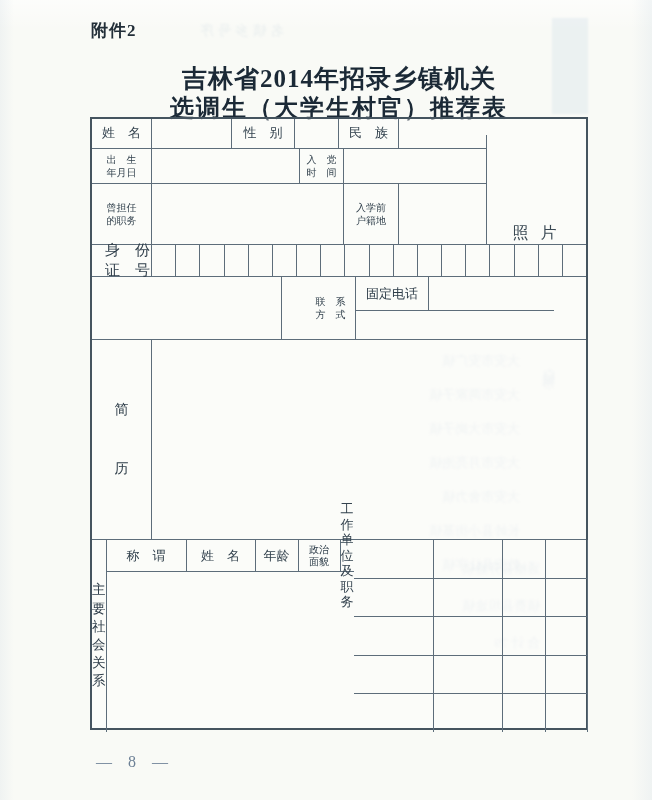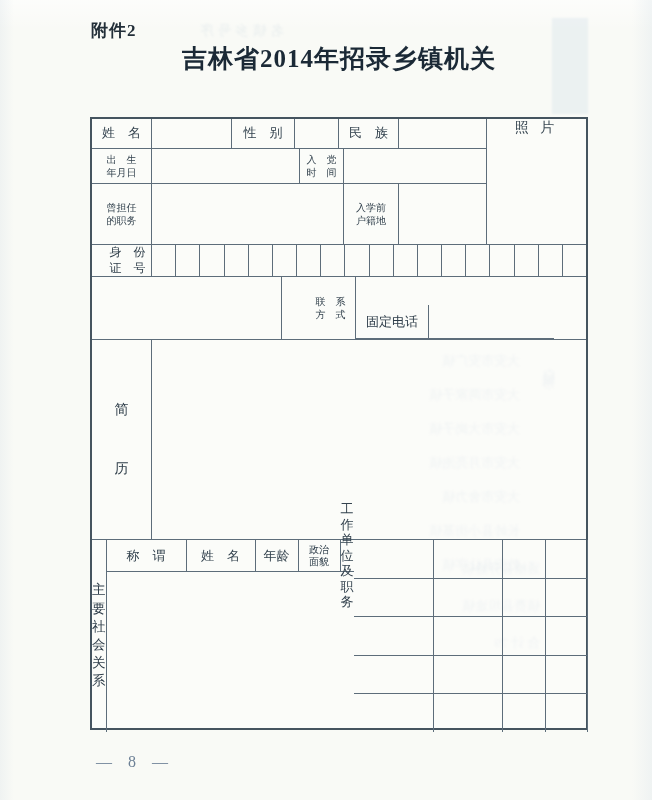--- a/index.html
+++ b/index.html
@@ -25,21 +25,21 @@
     color:var(--ink);
   }
   .attachment{
     position:absolute;left:91px;top:19px;
     font-size:17px;font-weight:bold;color:#222e38;letter-spacing:1px;
   }
   .title{
     position:absolute;left:90px;top:44px;width:498px;
     text-align:center;font-weight:bold;color:#1b2936;line-height:1.18;
   }
-  .title .t1{font-size:25px;letter-spacing:1px;}
+  .title .t1{font-size:25px;letter-spacing:1px;margin-top:20px;}
   .title .t2{font-size:24px;letter-spacing:2px;}
 
   
   .ftable{
     position:absolute;left:90px;top:117px;width:498px;height:613px;
     border:2px solid var(--thick);
     background:rgba(255,255,255,.35);
     font-size:13px;
   }
   .cell{border-right:1px solid var(--line);display:flex;align-items:center;justify-content:center;
@@ -48,36 +48,36 @@
   .row{display:flex;border-bottom:1px solid var(--line);}
   .row.nb{border-bottom:none;}
 
   
   .secA{display:flex;height:126px;border-bottom:1px solid var(--line);}
   .secA-left{width:394px;display:flex;flex-direction:column;}
   .r1{height:30px;} .r2{height:35px;} .r3{height:31px;} .r4{height:30px;flex:1;}
   .w60{width:60px;} .w80{width:80px;} .w63{width:63px;} .w44{width:44px;}
   .w148{width:148px;} .w192{width:192px;} .w55{width:55px;}
   .grow{flex:1;}
-  .photo{flex:1;border-left:1px solid var(--line);display:flex;align-items:flex-start;justify-content:center;
-         font-size:14px;letter-spacing:4px;color:#3a4954;}
+  .photo{flex:1;border-left:1px solid var(--line);display:flex;align-items:flex-end;justify-content:center;
+         font-size:16px;letter-spacing:4px;color:#3a4954;margin-top:16px;}
   .twoline{font-size:10px;line-height:1.3;}
 
   
   .secB{display:flex;height:32px;border-bottom:1px solid var(--line);}
   .idlabel{width:60px;border-right:1px solid var(--line);display:flex;align-items:center;justify-content:center;
-           white-space:pre-line;font-size:12px;line-height:1.3;text-align:left;padding-left:12px;}
+           white-space:pre-line;font-size:15px;line-height:1.3;text-align:left;padding-left:12px;}
   .idcells{flex:1;display:flex;}
   .idcell{flex:1;border-right:1px solid var(--line);}
   .idcell:last-child{border-right:none;}
 
   
   .secC{display:flex;height:63px;border-bottom:1px solid var(--line);}
   .w190{width:190px;} .w50{width:50px;margin-left:24px;}
-  .contact-right{width:198px;display:flex;flex-direction:column;justify-content:flex-end;}
+  .contact-right{width:198px;display:flex;flex-direction:column;}
   .crow{display:flex;flex:1;}
   .crow.top{border-bottom:1px solid var(--line);height:34px;flex:none;}
   .w73{width:73px;}
   .clabel{border-right:1px solid var(--line);display:flex;align-items:center;justify-content:center;}
 
   
   .secD{display:flex;height:200px;border-bottom:1px solid var(--line);}
   .vlabel{width:60px;border-right:1px solid var(--line);display:flex;align-items:center;justify-content:center;
           white-space:pre-line;text-align:center;font-size:14px;line-height:2.1;}
 
@@ -125,20 +125,21 @@
   <div id="bleed-social" style="position:absolute;left:300px;top:560px;width:240px;">
       <div class="bleed" style="position: relative; font-size: 13px; margin-bottom: 19px;">通榆县开通镇</div>
       <div class="bleed" style="position: relative; font-size: 13px; margin-bottom: 19px;">镇赉县坦途镇</div>
       <div class="bleed" style="position: relative; font-size: 13px; margin-bottom: 19px;">合 计  79</div>
     </div>
 
   <div class="attachment">附件2</div>
 
   <div class="title">
     <div class="t1">吉林省2014年招录乡镇机关</div>
+    <div class="t2">选调生（大学生村官）推荐表</div>
   </div>
 
   <div class="ftable">
 
     <div class="secA">
       <div class="secA-left">
         <div class="row r1">
           <div class="cell w60">姓　名</div>
           <div class="cell w80"></div>
           <div class="cell w63">性　别</div>

